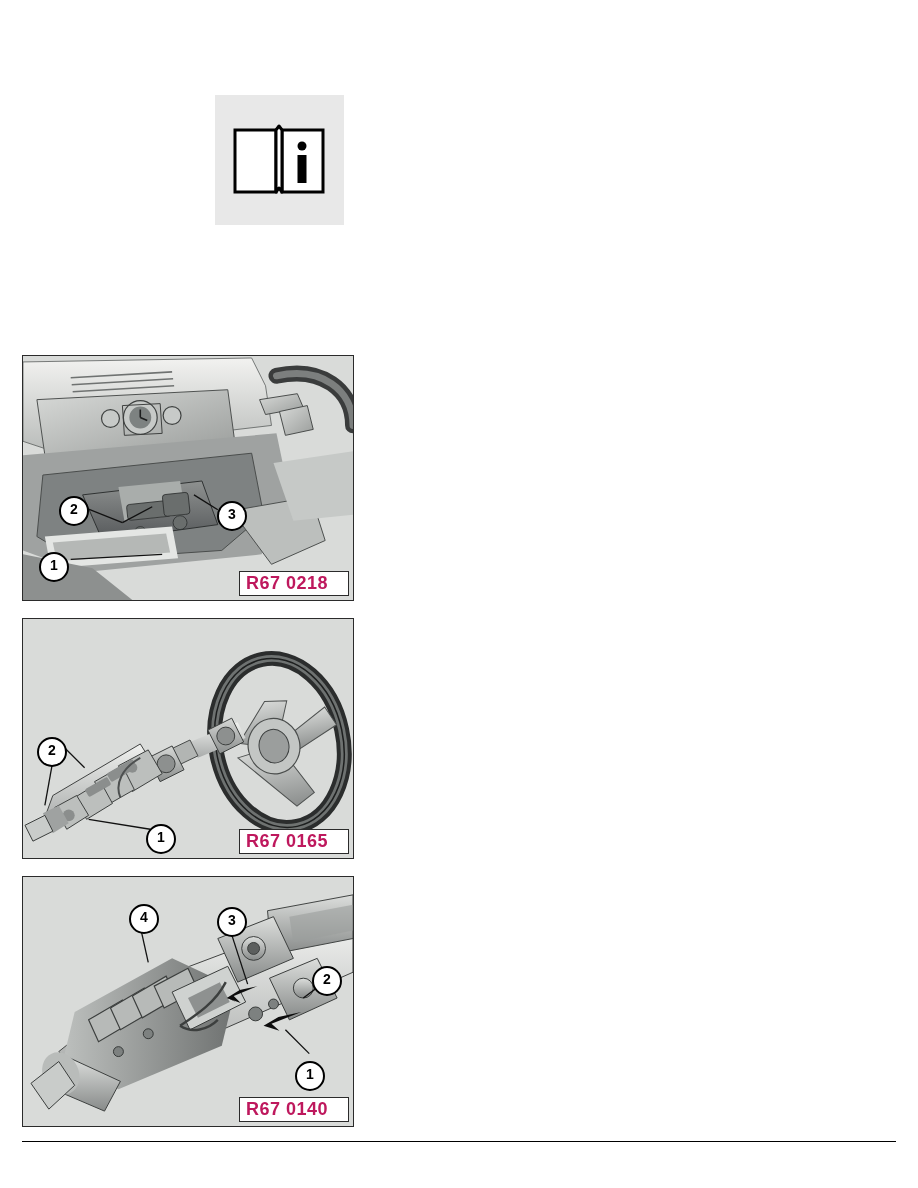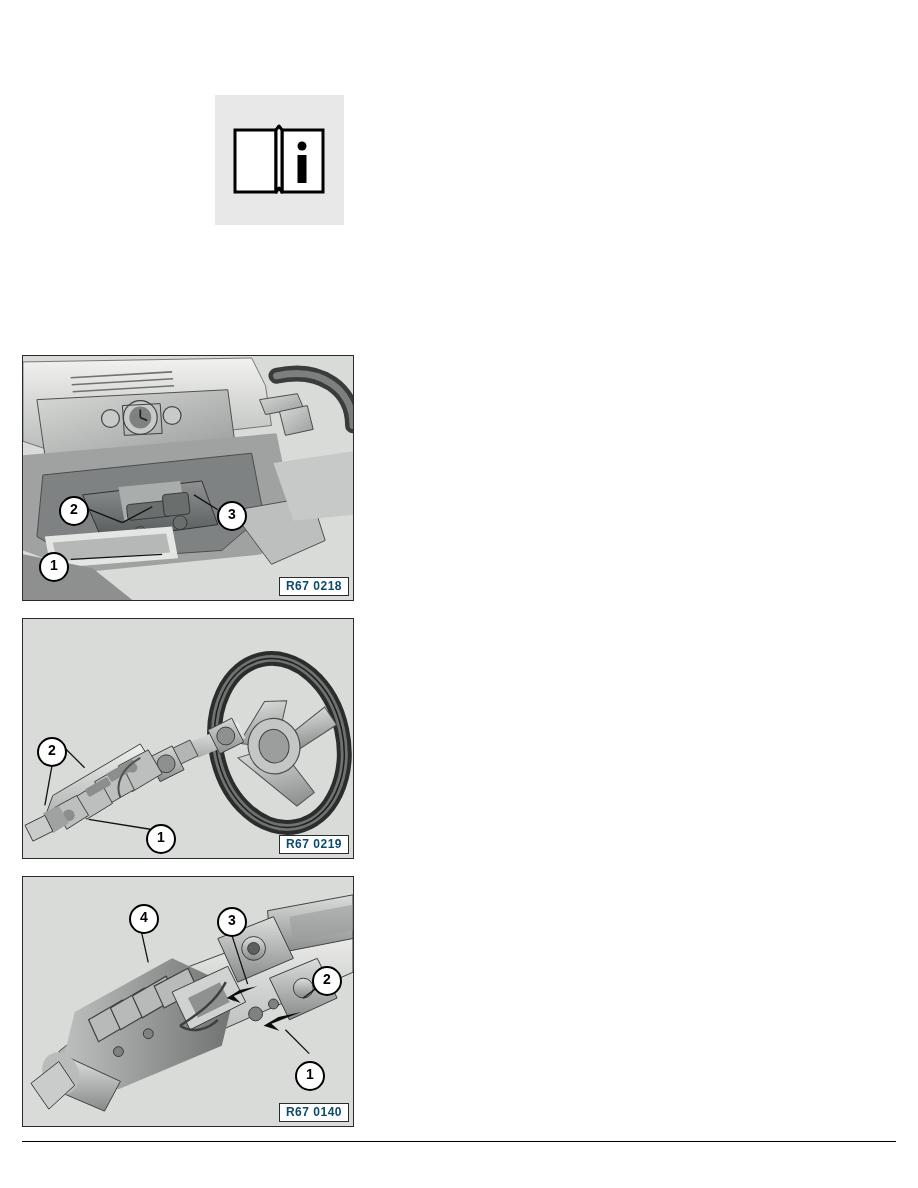--- a/index.html
+++ b/index.html
@@ -45,25 +45,25 @@
   .fig2 { left: 22px; top: 618px;  width: 332px; height: 241px; }
   .fig3 { left: 22px; top: 876px;  width: 332px; height: 251px; }
 
   .fig-code {
     position: absolute;
     right: 4px;
     bottom: 4px;
     background: #ffffff;
     border: 1px solid #2b2b2b;
     font-family: "Liberation Sans", sans-serif;
-    font-size: 12px;
+    font-size: 18px;
     font-weight: bold;
-    color: #0c4a6e;
+    color: #be185d;
     letter-spacing: 0.5px;
-    padding: 2px 6px 3px 6px;
+    padding: 2px 20px 3px 6px;
     line-height: 1;
   }
 
   
   .callout {
     position: absolute;
     width: 26px;
     height: 26px;
     border-radius: 50%;
     background: #ffffff;
@@ -253,21 +253,21 @@
     <g stroke="#111111" stroke-width="1.3" fill="none">
       <line x1="32" y1="120" x2="62" y2="150"></line>
       <line x1="32" y1="132" x2="22" y2="188"></line>
       <line x1="128" y1="212" x2="66" y2="202"></line>
     </g>
   </svg>
 
   <div class="callout" style="left:14px; top:118px;">2</div>
   <div class="callout" style="left:123px; top:205px;">1</div>
 
-  <div class="fig-code">R67 0219</div>
+  <div class="fig-code">R67 0165</div>
 </div>
 
 <div class="figure fig3">
   <svg class="fig-svg" viewBox="0 0 332 251" preserveAspectRatio="none">
     <defs>
       <linearGradient id="g3a" x1="0" y1="0" x2="0" y2="1">
         <stop offset="0%" stop-color="#f3f4f2"></stop>
         <stop offset="100%" stop-color="#a3a6a5"></stop>
       </linearGradient>
       <linearGradient id="g3b" x1="0" y1="0" x2="0" y2="1">

